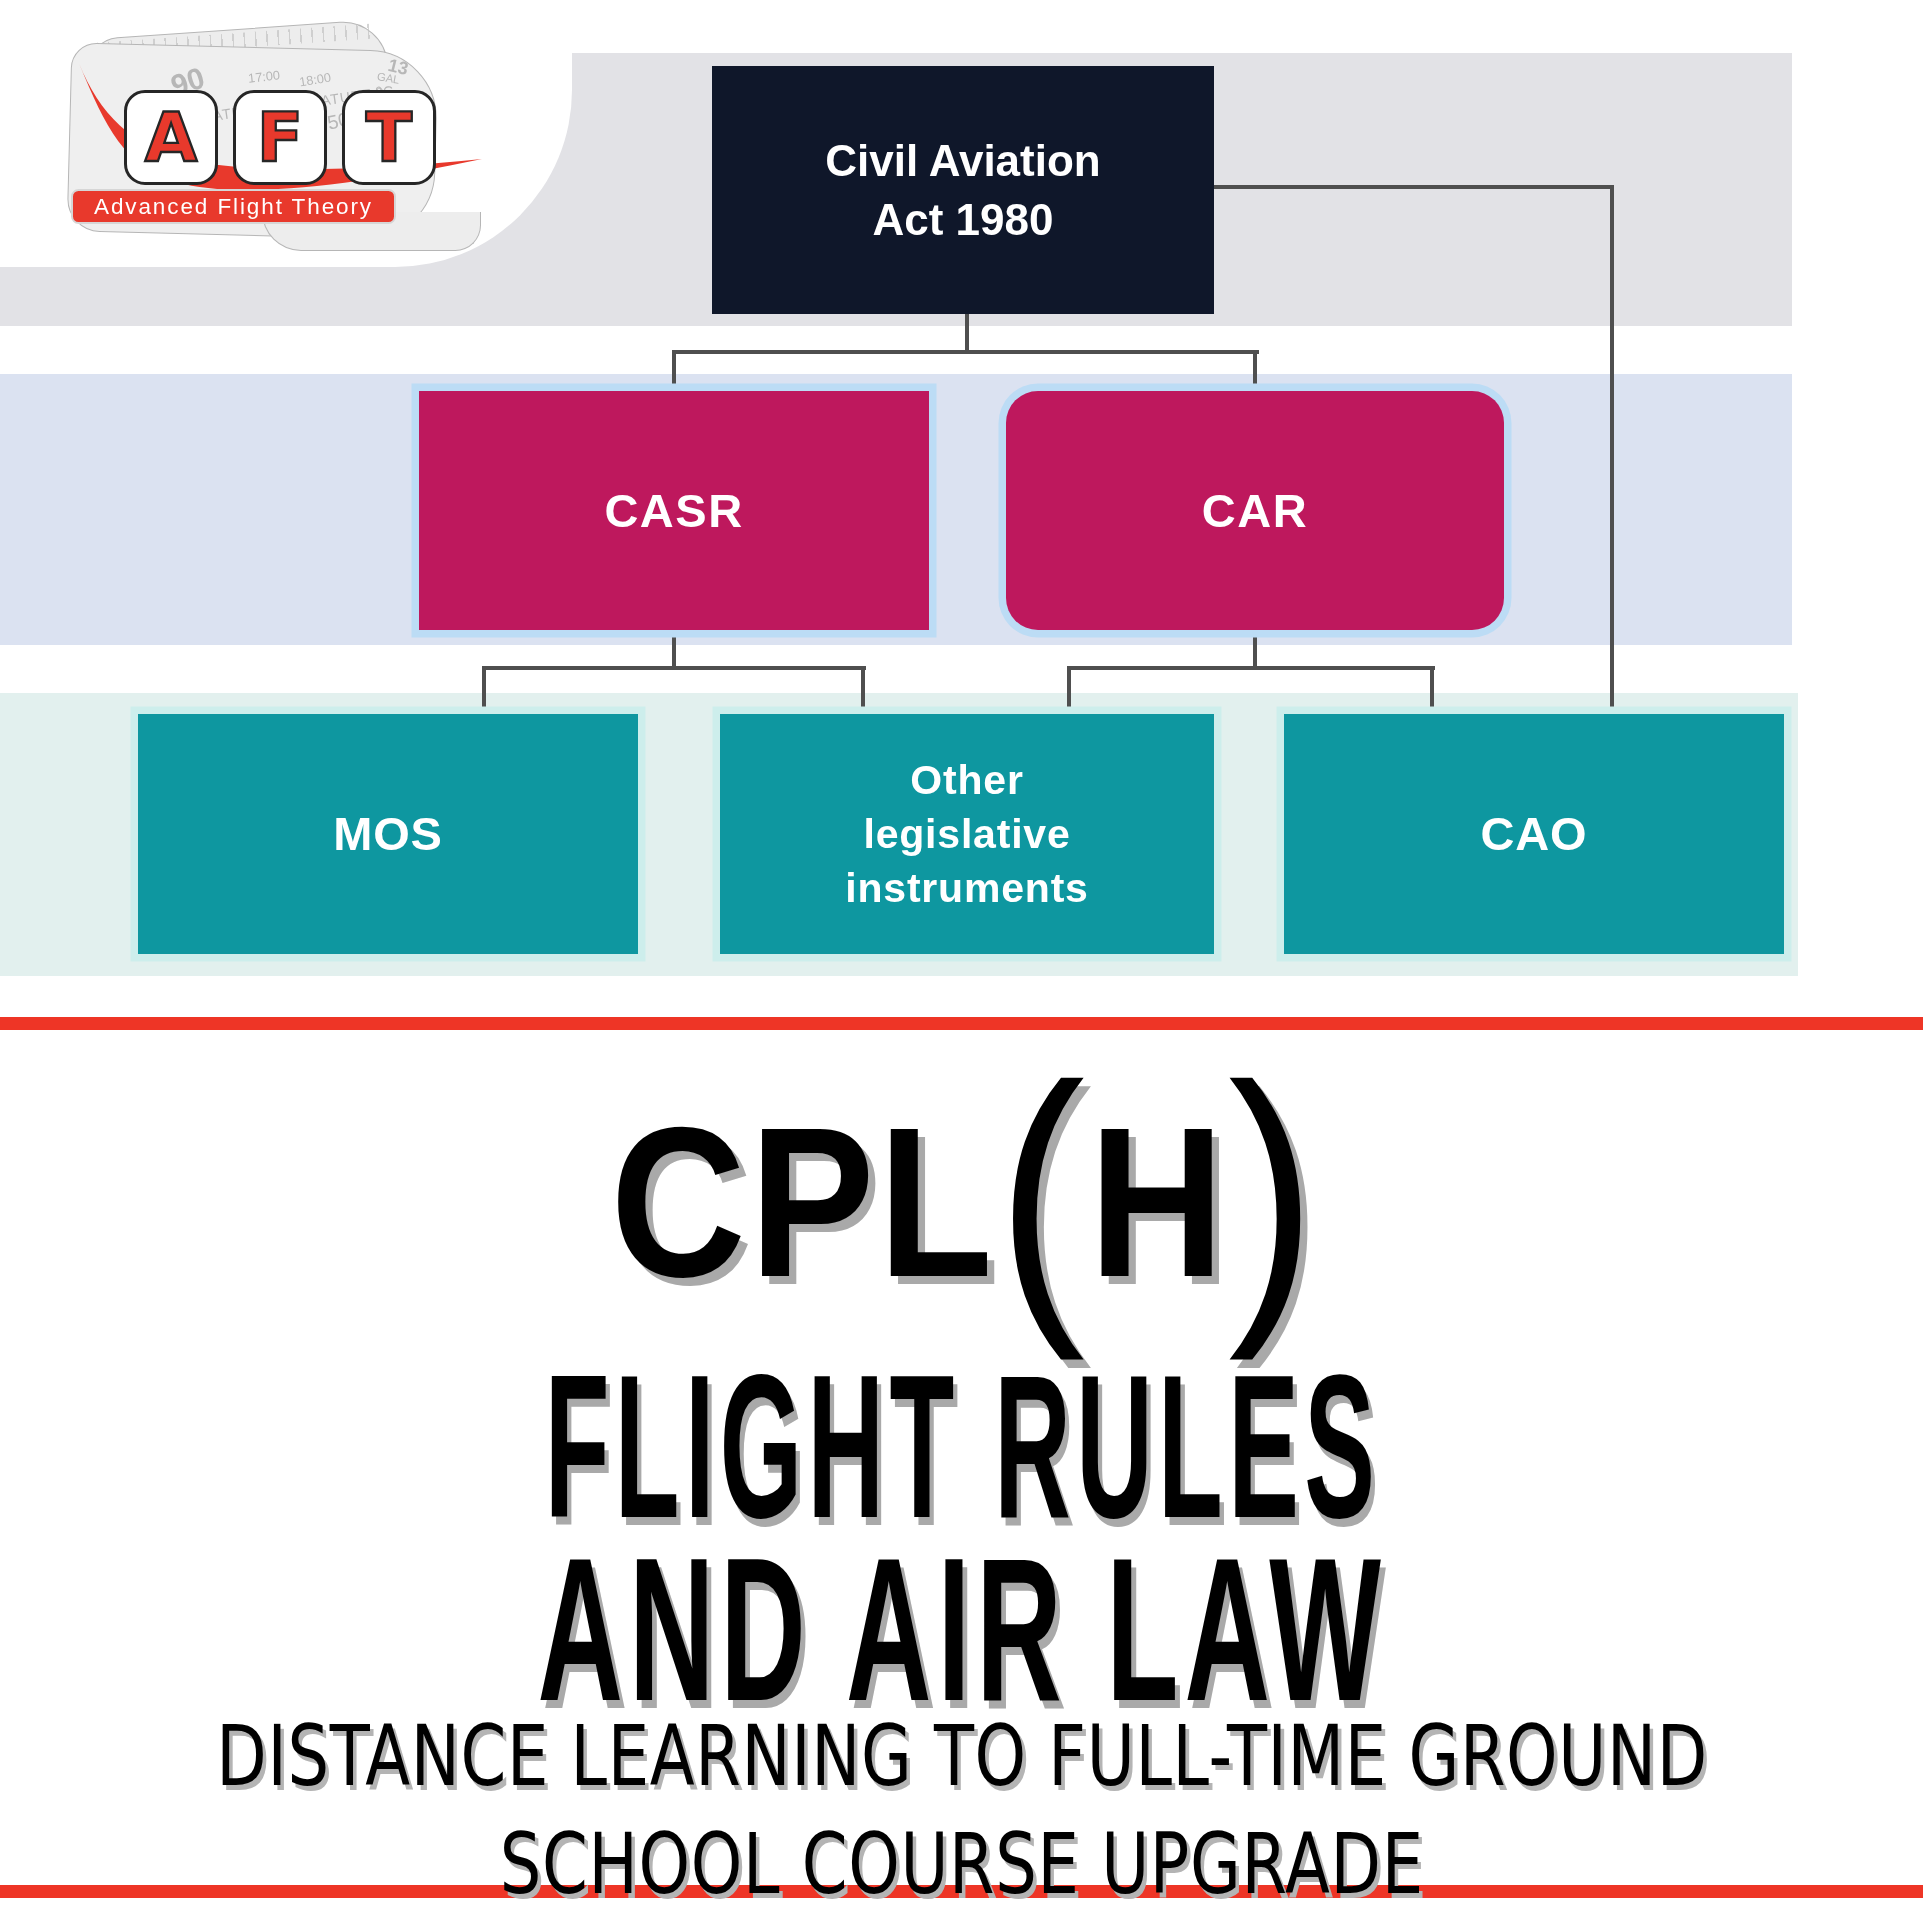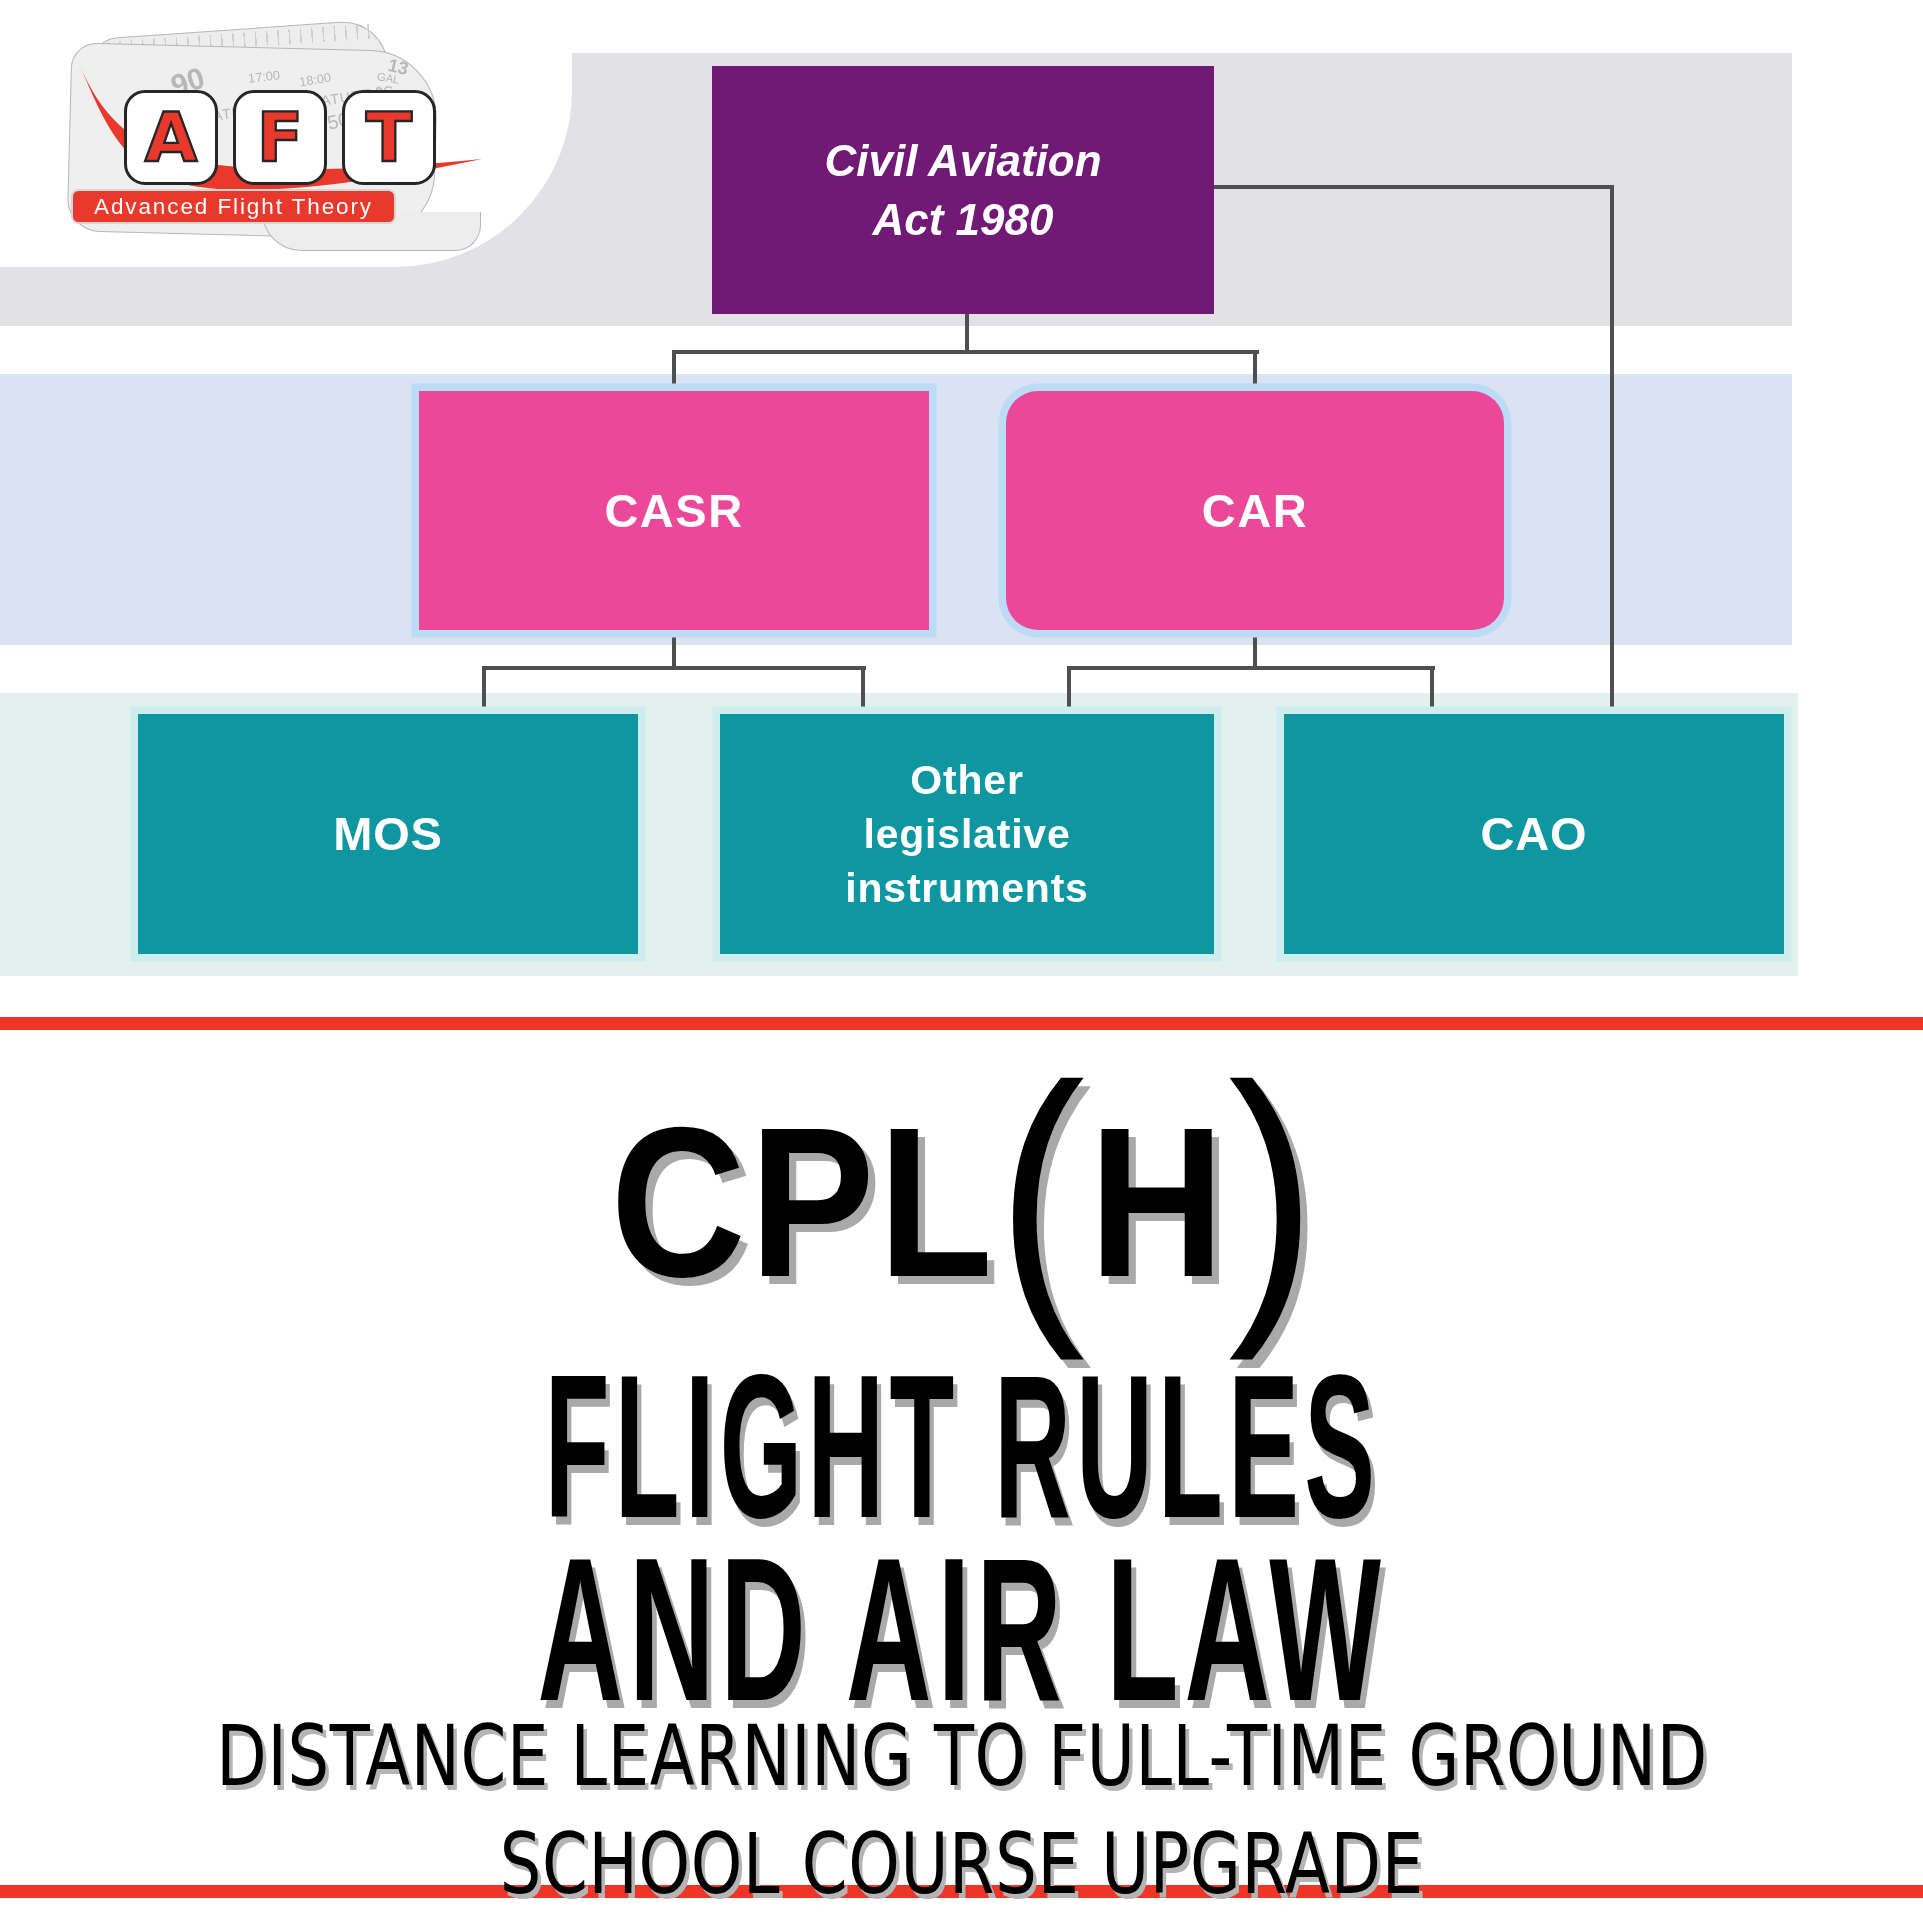--- a/index.html
+++ b/index.html
@@ -57,22 +57,22 @@
     color:#ffffff; font-size:22.5px; letter-spacing:1.9px; white-space:nowrap;
   }
 
   
   .conn { position:absolute; background:#4f4f4f; z-index:2; }
   .node {
     position:absolute; z-index:5; display:flex; flex-direction:column;
     align-items:center; justify-content:center; text-align:center;
     color:#ffffff; font-weight:700; line-height:1.35;
   }
-  .node-act  { left:712px;  top:66px;  width:502px; height:248px; background:#701a75; font-size:44px;font-style:italic; }
-  .node-blue { background:#ec4899; font-size:47px; letter-spacing:1.5px;
+  .node-act  { left:712px;  top:66px;  width:502px; height:248px; background:#0f172a; font-size:44px; }
+  .node-blue { background:#be185d; font-size:47px; letter-spacing:1.5px;
                box-shadow:0 0 0 7.5px #bcdcf5; }
   .node-casr { left:419px;  top:391px; width:510px; height:239px; }
   .node-car  { left:1006px; top:391px; width:498px; height:239px;border-radius:32px; }
   .node-teal { background:#0e97a0; font-size:47px; letter-spacing:0.8px;
                box-shadow:0 0 0 7.5px #cdeeec; }
   .node-mos   { left:138px;  top:714px; width:500px; height:240px; }
   .node-other { left:720px;  top:714px; width:494px; height:240px; font-size:41px; line-height:1.32; }
   .node-cao   { left:1284px; top:714px; width:500px; height:240px; }
 
   

